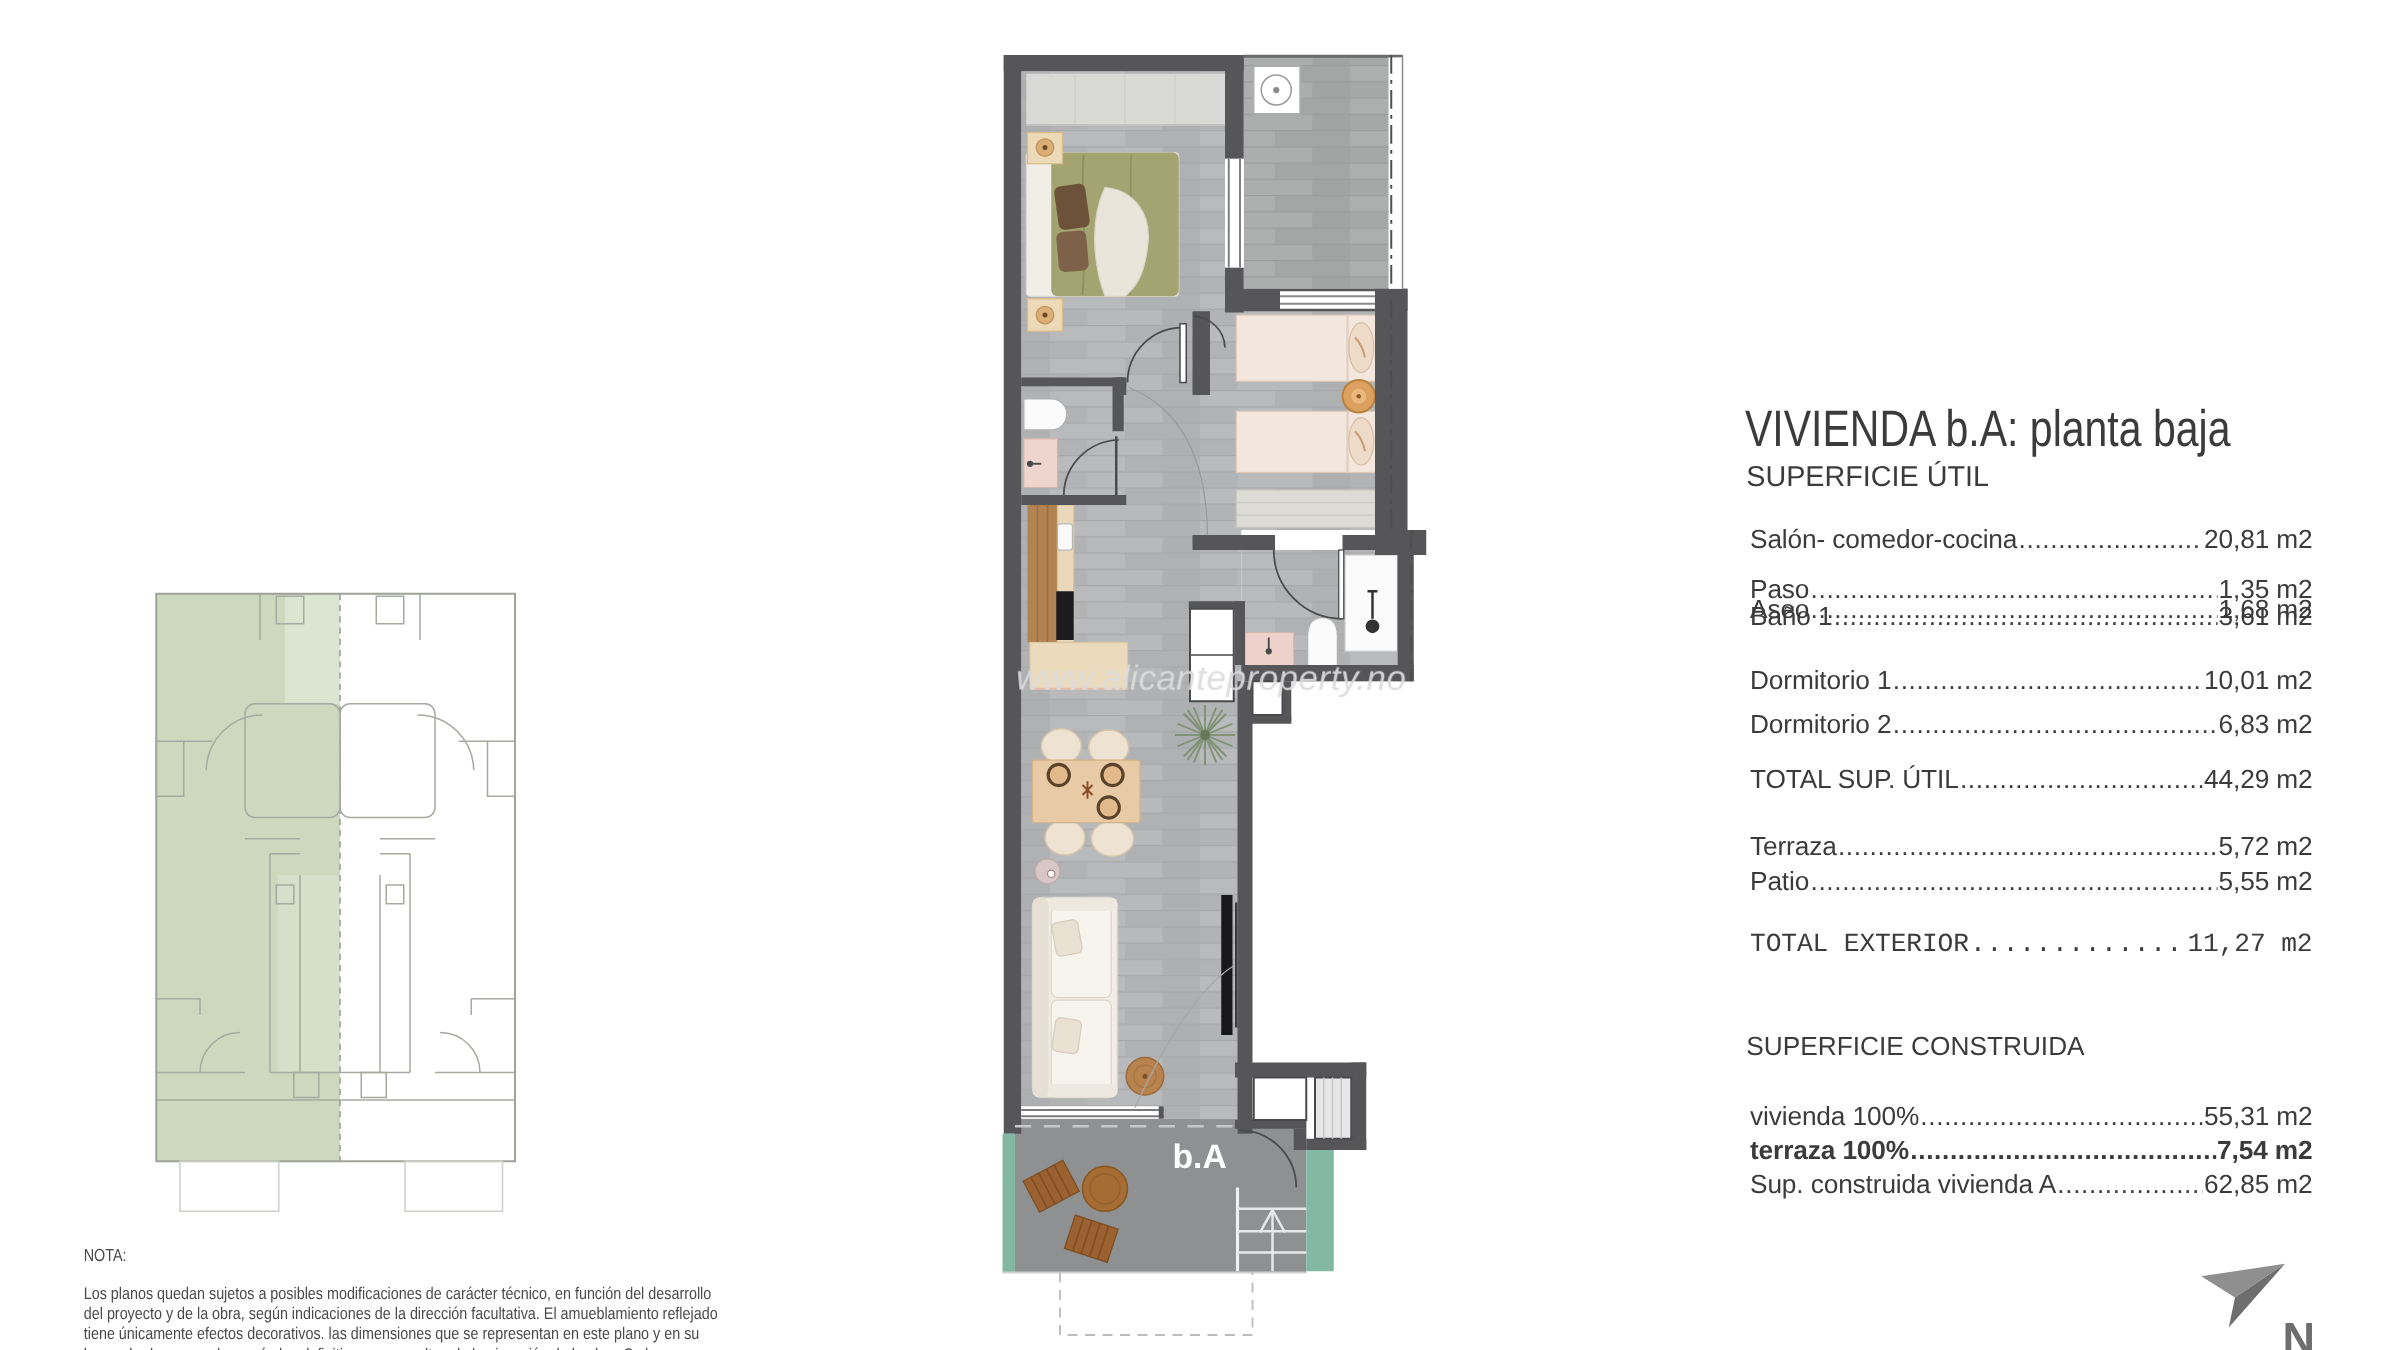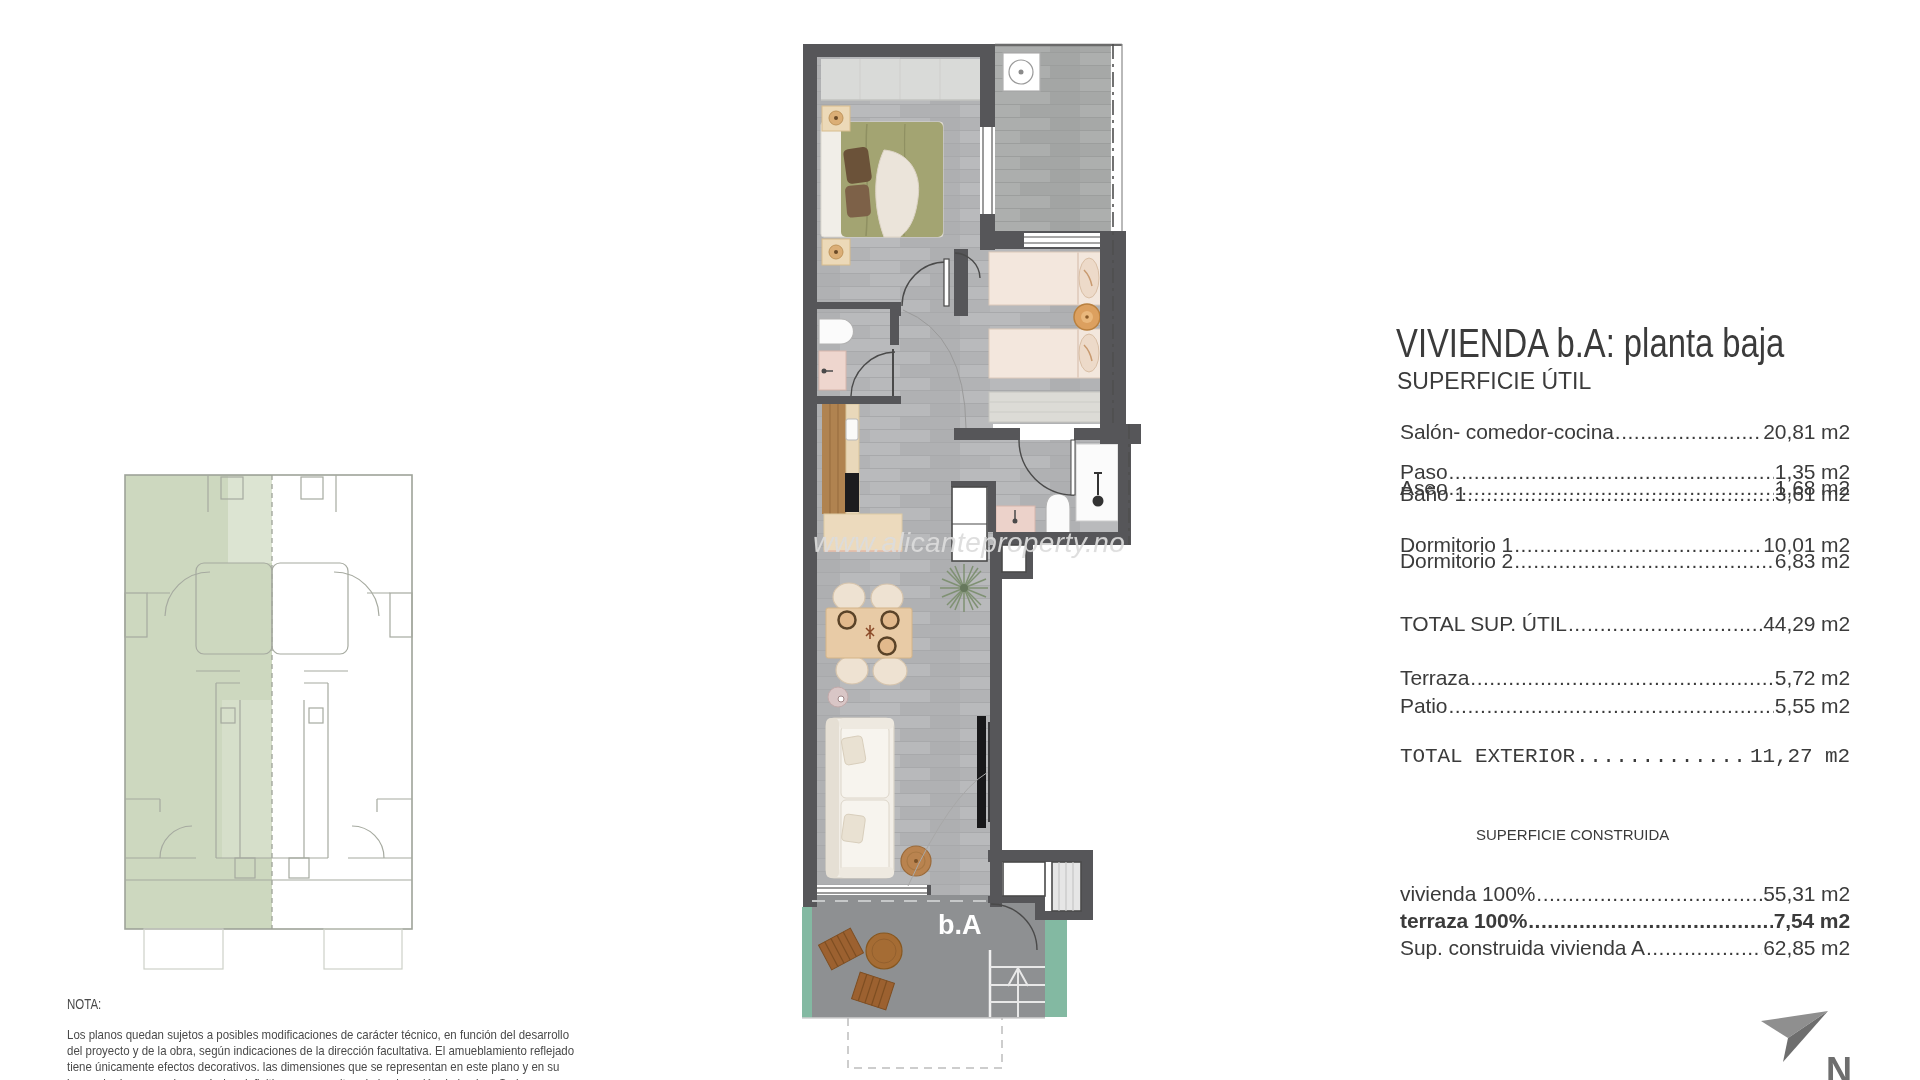--- a/index.html
+++ b/index.html
@@ -402,21 +402,21 @@
 <div class="row" style="top:482px;">
       <span>Baño 1</span>
       <span class="dots"></span>
       <span class="val">3,61 m2</span>
     </div>
 <div class="row" style="top:533px;">
       <span>Dormitorio 1</span>
       <span class="dots"></span>
       <span class="val">10,01 m2</span>
     </div>
-<div class="row" style="top:549px;">
+<div class="row" style="top:568px;">
       <span>Dormitorio 2</span>
       <span class="dots"></span>
       <span class="val">6,83 m2</span>
     </div>
 <div class="row" style="top:612px;">
       <span>TOTAL SUP. ÚTIL</span>
       <span class="dots"></span>
       <span class="val">44,29 m2</span>
     </div>
 <div class="row" style="top:666px;">
@@ -428,21 +428,21 @@
       <span>Patio</span>
       <span class="dots"></span>
       <span class="val">5,55 m2</span>
     </div>
 <div class="row" style="top:745px;font-family:Liberation Mono, monospace;">
       <span>TOTAL EXTERIOR</span>
       <span class="dots"></span>
       <span class="val">11,27 m2</span>
     </div>
 
-<div class="txt" style="left:1476px;top:826px;font-size:15px;white-space:nowrap;">SUPERFICIE CONSTRUIDA</div>
+<div class="txt" style="left:1397px;top:826px;font-size:21px;white-space:nowrap;">SUPERFICIE CONSTRUIDA</div>
 <div class="row" style="top:882px;">
       <span>vivienda 100%</span>
       <span class="dots"></span>
       <span class="val">55,31 m2</span>
     </div>
 <div class="row" style="top:909px;font-weight:bold;">
       <span>terraza 100%</span>
       <span class="dots"></span>
       <span class="val">7,54 m2</span>
     </div>

